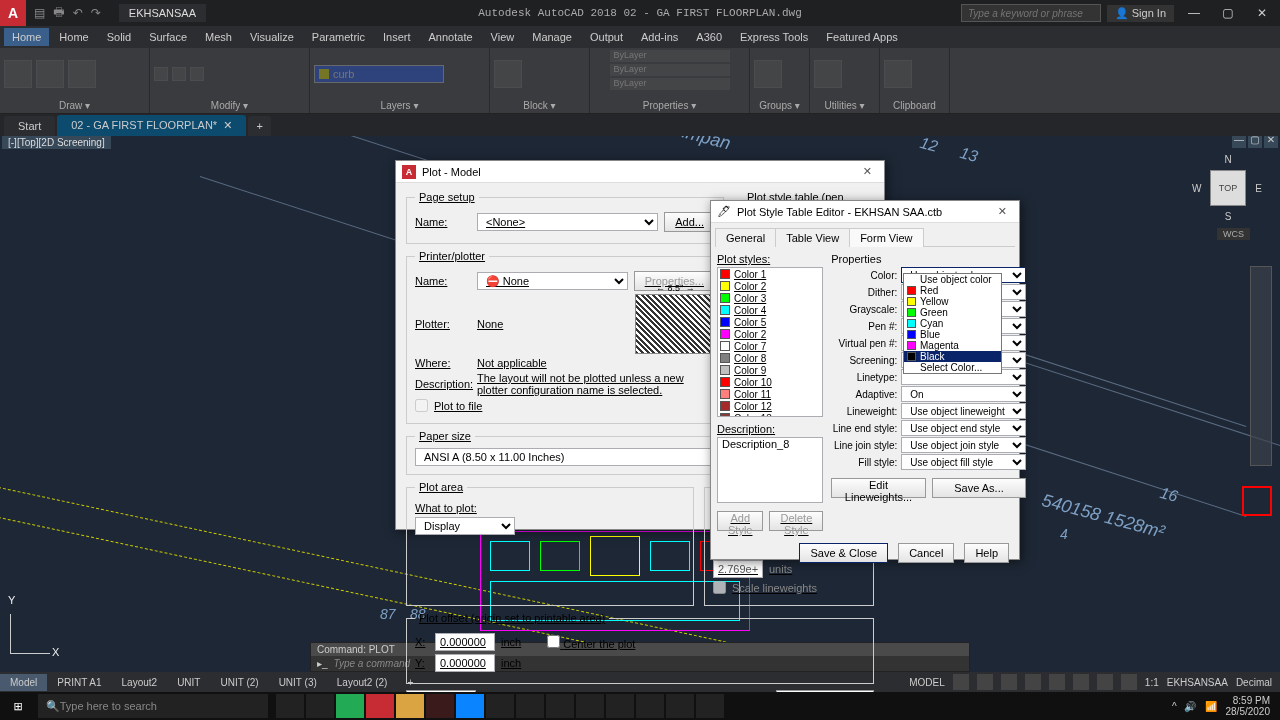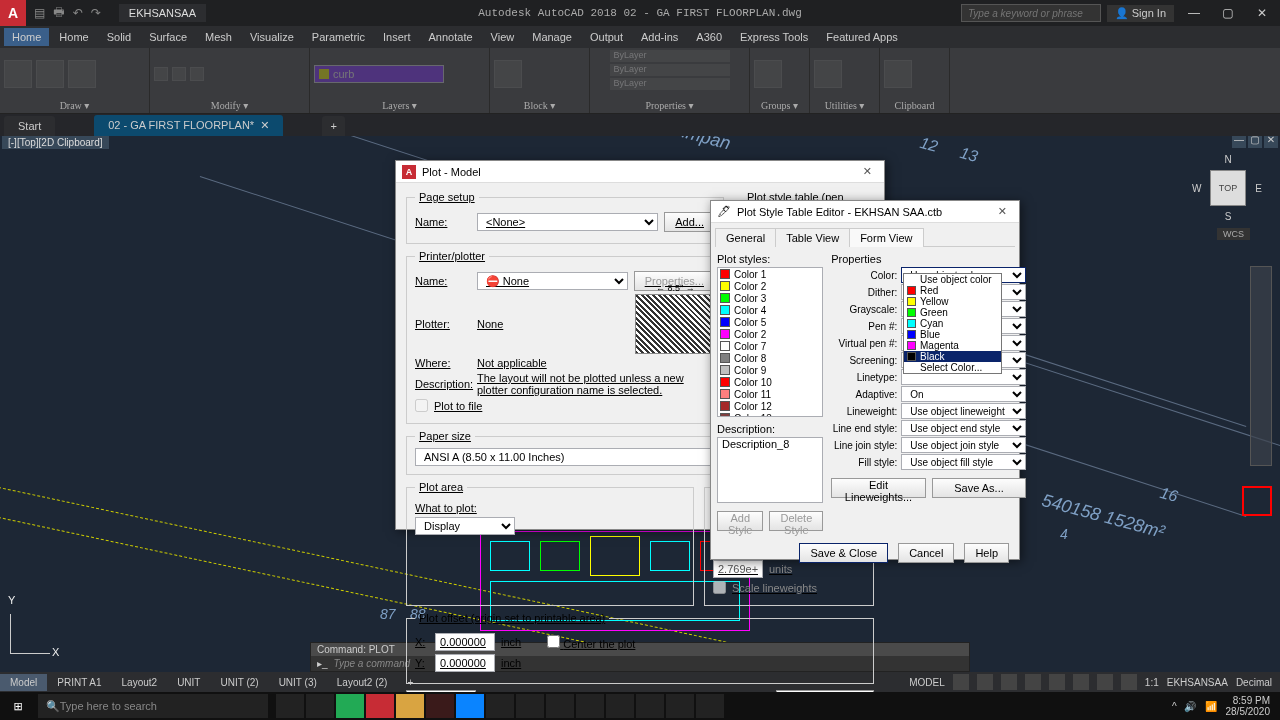--- a/index.html
+++ b/index.html
@@ -16,26 +16,26 @@
 .signin{color:#ccc;font-size:11px;background:#333;padding:2px 8px;}
 .winbtn{width:28px;height:20px;display:flex;align-items:center;justify-content:center;color:#ccc;font-size:12px;}
 
 .menubar{height:22px;background:#2c2d30;display:flex;align-items:center;padding:0 4px;gap:2px;color:#ccc;}
 .menubar span{padding:3px 8px;font-size:11px;}
 .menubar span.active{background:#3a5f8a;}
 
 .ribbon{height:66px;background:#3a3b3e;border-bottom:1px solid #222;display:flex;}
 .ribbon-panel{border-right:1px solid #2a2a2a;display:flex;flex-direction:column;justify-content:flex-end;padding:2px 4px 0 4px;}
 .ribbon-panel .body{flex:1;display:flex;gap:4px;align-items:center;opacity:.4;}
-.ribbon-panel .label{text-align:center;color:#aaa;font-size:10px;padding:2px 0;font-family:Liberation Serif, serif;}
+.ribbon-panel .label{text-align:center;color:#aaa;font-size:10px;padding:2px 0;}
 .rb-icon{background:#555;border:1px solid #666;}
 .ficon{width:28px;height:28px;}
 .sicon{width:14px;height:14px;}
 
-.filetabs{height:22px;background:#25262a;display:flex;align-items:flex-end;padding-left:4px;gap:37px;}
+.filetabs{height:22px;background:#25262a;display:flex;align-items:flex-end;padding-left:4px;}
 .ftab{padding:4px 14px;color:#ccc;font-size:11px;background:#2c2d30;border-top-left-radius:3px;border-top-right-radius:3px;margin-right:2px;}
 .ftab.active{background:#0c4a6e;}
 
 .drawarea{position:absolute;top:136px;left:0;right:0;bottom:48px;background:#1d2735;overflow:hidden;}
 .vp-label{position:absolute;top:0;left:2px;background:#374859;color:#ddd;font-size:10px;padding:1px 6px;}
 .viewcube{position:absolute;top:22px;right:22px;width:60px;height:60px;}
 .vc-box{position:absolute;top:12px;left:12px;width:36px;height:36px;background:#ddd;border:1px solid #888;display:flex;align-items:center;justify-content:center;font-size:9px;color:#444;}
 .vc-n{position:absolute;top:-4px;left:50%;transform:translateX(-50%);color:#ccc;font-size:10px;}
 .vc-s{position:absolute;bottom:-4px;left:50%;transform:translateX(-50%);color:#ccc;font-size:10px;}
 .vc-e{position:absolute;top:50%;right:-4px;transform:translateY(-50%);color:#ccc;font-size:10px;}
@@ -81,21 +81,21 @@
 .sel, .txt{border:1px solid #abadb3;background:#fff;height:18px;font-size:11px;padding:0 4px;}
 .btn{border:1px solid #999;background:linear-gradient(#fdfdfd,#e4e4e4);height:20px;padding:0 10px;font-size:11px;}
 .btn.dis{color:#999;}
 .preview{width:80px;height:60px;border:1px solid #888;background:repeating-linear-gradient(45deg,#333,#333 2px,#fff 2px,#fff 4px);position:relative;}
 
 .pse{left:710px;top:200px;width:310px;height:360px;}
 .tabs{display:flex;border-bottom:1px solid #ccc;margin:4px 4px 0 4px;}
 .tabs span{padding:3px 10px;border:1px solid #ccc;border-bottom:none;background:#f0f0f0;margin-right:-1px;font-size:11px;position:relative;top:1px;}
 .tabs span.active{background:#f9f9f9;}
 .pse-body{display:flex;padding:6px;gap:8px;}
-.ps-list{width:124px;}
+.ps-list{width:124px;text-decoration:underline;}
 .ps-lbl{font-size:11px;margin-bottom:2px;display:block;}
 .listbox{border:1px solid #abadb3;background:#fff;height:150px;overflow-y:auto;}
 .listbox div{display:flex;align-items:center;gap:4px;padding:0 2px;height:12px;font-size:10px;}
 .sw{width:10px;height:10px;border:1px solid #555;flex-shrink:0;}
 .props{flex:1;}
 .props .prow{display:flex;align-items:center;margin:1px 0;gap:4px;}
 .props .prow label{width:66px;text-align:right;font-size:10px;}
 .props .prow .sel{flex:1;height:16px;font-size:10px;}
 
 .color-dd{position:absolute;left:903px;top:273px;width:99px;background:#fff;border:1px solid #767676;z-index:50;font-size:10px;}
@@ -157,21 +157,21 @@
   <div class="ribbon-panel" style="width:160px">
       <div class="body">
         <div class="rb-icon sicon"></div>
         <div class="rb-icon sicon"></div>
         <div class="rb-icon sicon"></div>
       </div>
       <div class="label">Modify ▾</div>
     </div>
   <div class="ribbon-panel" style="width:180px">
       <div class="body">
-        <div class="sel" style="width:130px;height:18px;background:#6d28d9;color:#ccc;display:flex;align-items:center;gap:4px;padding:0 4px">
+        <div class="sel" style="width:130px;height:18px;background:#1d4ed8;color:#ccc;display:flex;align-items:center;gap:4px;padding:0 4px">
           <span style="width:10px;height:10px;background:#cc0"></span>
           <span>curb</span>
         </div>
       </div>
       <div class="label">Layers ▾</div>
     </div>
   <div class="ribbon-panel" style="width:100px">
       <div class="body">
         <div class="rb-icon ficon"></div>
       </div>
@@ -205,21 +205,21 @@
     </div>
 </div>
 
 <div class="filetabs">
   <div class="ftab">Start</div>
   <div class="ftab active"><span>02 - GA FIRST FLOORPLAN*</span> &nbsp;✕</div>
   <div class="ftab" style="padding:4px 8px">+</div>
 </div>
 
 <div class="drawarea">
-  <div class="vp-label">[-][Top][2D Clipboard]</div>
+  <div class="vp-label">[-][Top][2D Screening]</div>
   <div style="position:absolute;top:-2px;right:2px;display:flex;gap:2px">
     <div style="width:14px;height:14px;background:#374859;color:#ccc;font-size:10px;text-align:center">—</div>
     <div style="width:14px;height:14px;background:#374859;color:#ccc;font-size:10px;text-align:center">▢</div>
     <div style="width:14px;height:14px;background:#374859;color:#ccc;font-size:10px;text-align:center">✕</div>
   </div>
   <div class="draw-bg">
     <div class="dl" style="left:200px;top:-50px;width:1100px;transform:rotate(18deg)"></div>
     <div class="dl" style="left:200px;top:40px;width:1100px;transform:rotate(18deg)"></div>
     <div class="dl" style="left:-100px;top:330px;width:1000px;transform:rotate(12deg);border-top:1px dashed #cc0;height:0;background:none"></div>
     <div class="dl" style="left:-100px;top:360px;width:1400px;transform:rotate(12deg);border-top:1px dashed #cc0;height:0;background:none"></div>

